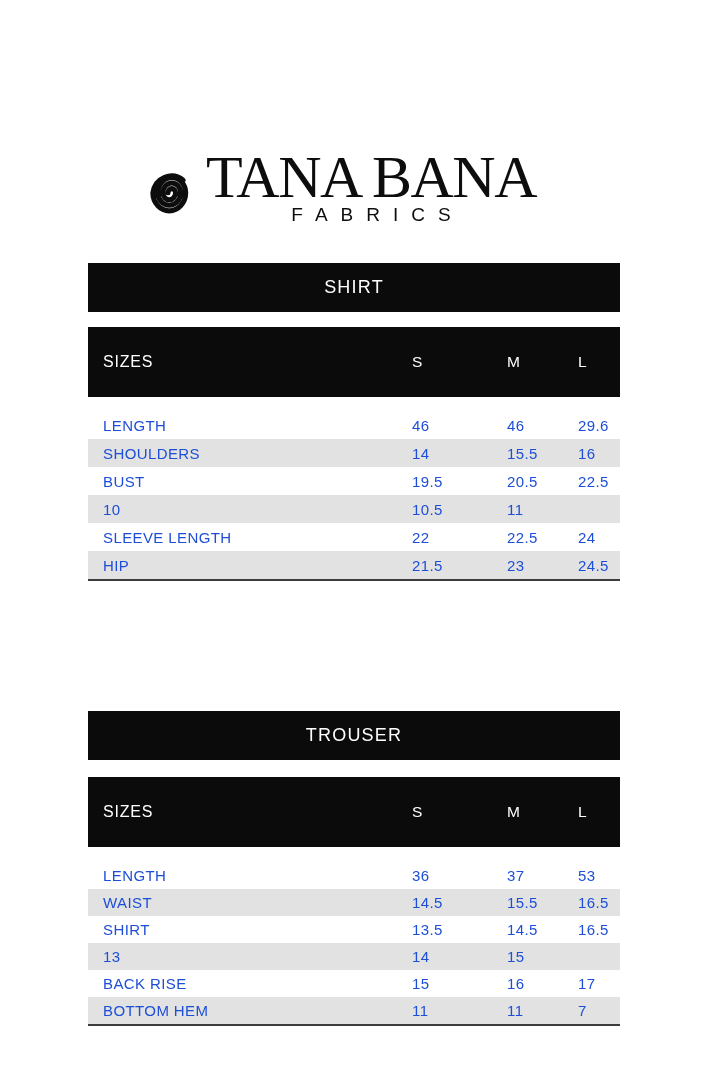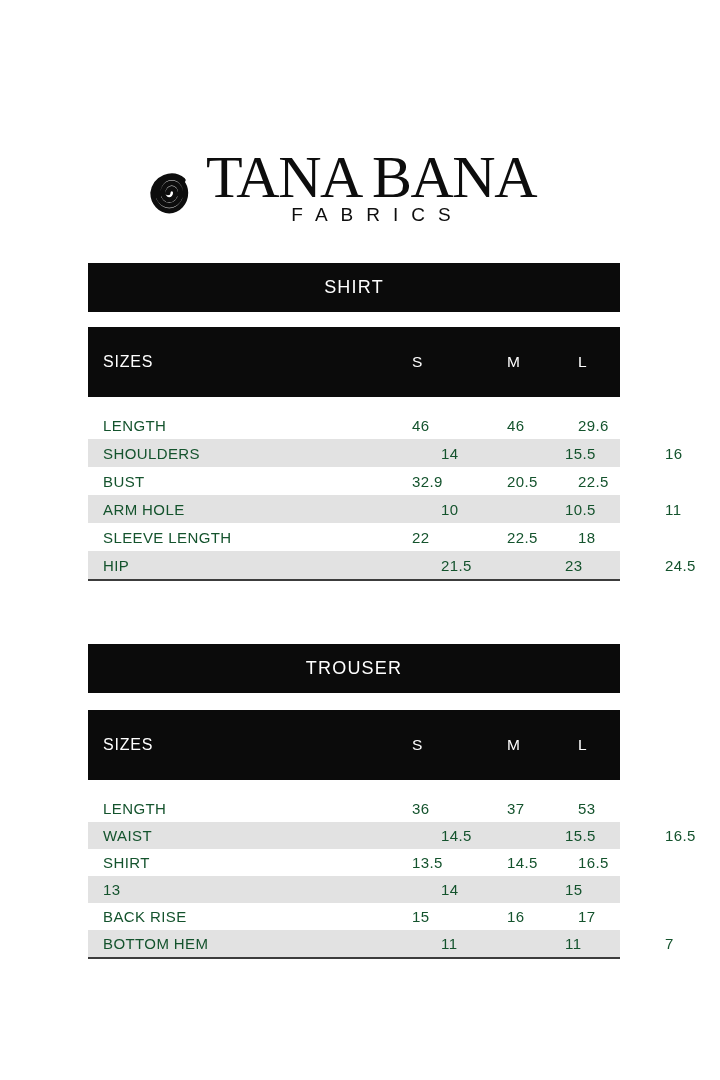--- a/index.html
+++ b/index.html
@@ -28,21 +28,21 @@
   }
   .brand-subtitle {
     font-family:"Liberation Sans", sans-serif;
     font-size:19px; letter-spacing:13px; margin-right:-13px;
     color:#0d0d0d; white-space:nowrap;
   }
 
   
   .section { position:absolute; left:88px; width:532px; }
   .section.shirt   { top:263px; }
-  .section.trouser { top:644px; }
+  .section.trouser { top:711px; }
 
   .bar { background:#0b0b0b; color:#ffffff; }
 
   .title-bar {
     height:49px; display:flex; align-items:center; justify-content:center;
     font-size:18px; letter-spacing:1.2px;
   }
 
   .cols {
     display:grid;
@@ -51,23 +51,23 @@
     padding-left:15px;
   }
 
   .sizes-bar { height:70px; font-size:16px; letter-spacing:0.8px; margin-top:15px; }
   .section.trouser .sizes-bar { margin-top:17px; }
   .sizes-bar .size-col { font-size:15.5px; letter-spacing:0.5px; }
 
   .rows-wrap { margin-top:14px; border-bottom:2px solid #3c3c3c; }
   .section.trouser .rows-wrap { margin-top:15px; }
 
-  .row { height:28px; font-size:15px; letter-spacing:0.4px; color:#14532d; }
+  .row { height:28px; font-size:15px; letter-spacing:0.4px; color:#1d4ed8; }
   .section.trouser .row { height:27px; }
-  .row.alt { background:#e2e2e2;gap:29px; }
+  .row.alt { background:#e2e2e2; }
 </style>
 </head>
 <body>
 
 <div class="page">
 
   <div class="brand">
     <span class="brand-mark">
       <svg viewBox="14 8 76 88" width="48" height="56" xmlns="http://www.w3.org/2000/svg">
         <path fill="none" stroke="#0d0d0d" stroke-width="8" stroke-linecap="round" d="M 52 58
@@ -104,35 +104,34 @@
           <span>29.6</span>
         </div>
         <div class="row cols alt">
           <span>SHOULDERS</span>
           <span>14</span>
           <span>15.5</span>
           <span>16</span>
         </div>
         <div class="row cols">
           <span>BUST</span>
-          <span>32.9</span>
+          <span>19.5</span>
           <span>20.5</span>
           <span>22.5</span>
         </div>
         <div class="row cols alt">
-          <span>ARM HOLE</span>
           <span>10</span>
           <span>10.5</span>
           <span>11</span>
         </div>
         <div class="row cols">
           <span>SLEEVE LENGTH</span>
           <span>22</span>
           <span>22.5</span>
-          <span>18</span>
+          <span>24</span>
         </div>
         <div class="row cols alt">
           <span>HIP</span>
           <span>21.5</span>
           <span>23</span>
           <span>24.5</span>
         </div>
       </div>
   </div>
 

